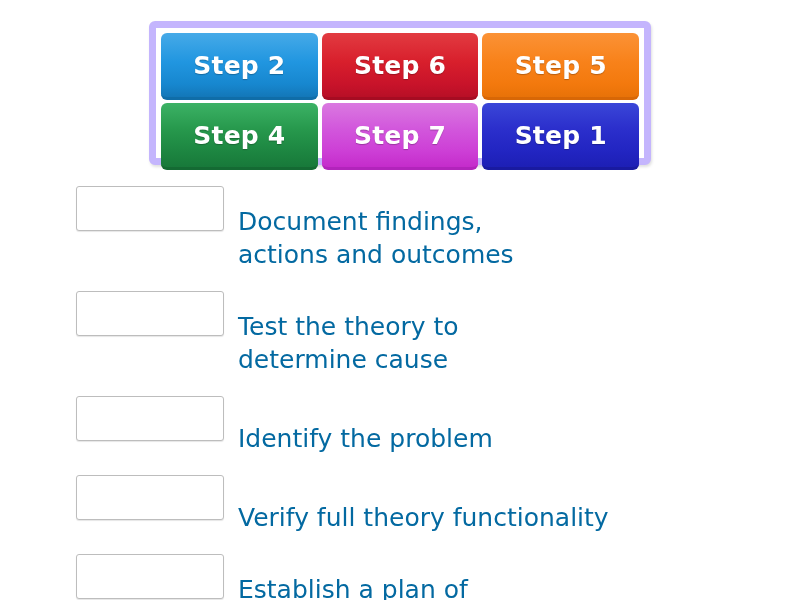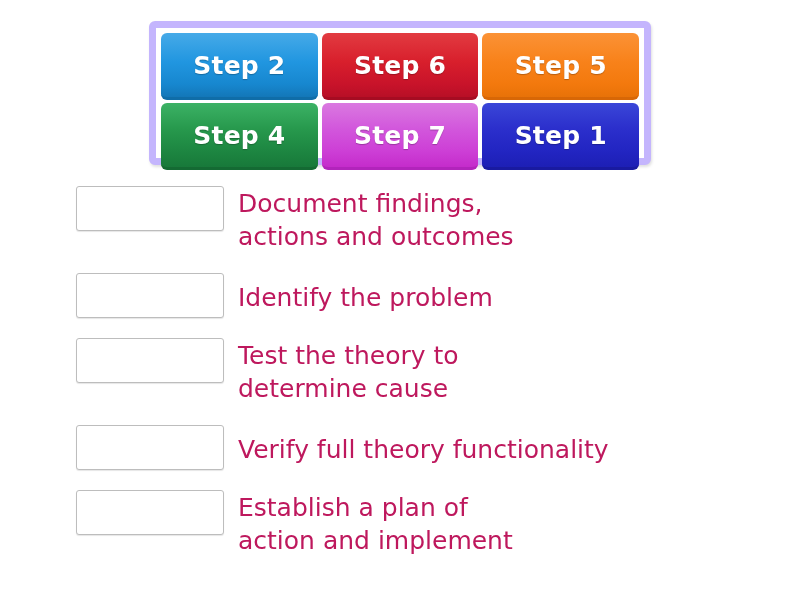--- a/index.html
+++ b/index.html
@@ -99,23 +99,24 @@
     border: 1px solid #bdbdbd;
     border-radius: 3px;
     box-sizing: border-box;
     box-shadow: 0 1px 1px rgba(0,0,0,0.10);
     cursor: pointer;
   }
   .answer-text {
     margin-left: 14px;
     font-size: 25px;
     line-height: 33px;
-    color: #be185d;
+    color: #0369a1;
     white-space: pre-line;
     padding-top: 1px;
+    margin-top: 18px;
   }
   .answer-row.single .answer-text { padding-top: 8px; }
 </style>
 </head>
 <body>
 
 <div id="tile-bank">
 
   <div class="tile-row">
     <div class="tile tile-blue">
@@ -144,29 +145,29 @@
 </div>
 
 <div id="answer-list">
 
   <div class="answer-row">
     <div class="drop-slot"></div>
     <div class="answer-text">Document findings,
 actions and outcomes</div>
   </div>
 
-  <div class="answer-row single">
-    <div class="drop-slot"></div>
-    <div class="answer-text">Identify the problem</div>
-  </div>
-
   <div class="answer-row">
     <div class="drop-slot"></div>
     <div class="answer-text">Test the theory to
 determine cause</div>
+  </div>
+
+  <div class="answer-row single">
+    <div class="drop-slot"></div>
+    <div class="answer-text">Identify the problem</div>
   </div>
 
   <div class="answer-row single">
     <div class="drop-slot"></div>
     <div class="answer-text">Verify full theory functionality</div>
   </div>
 
 
   <div class="answer-row">
     <div class="drop-slot"></div>

